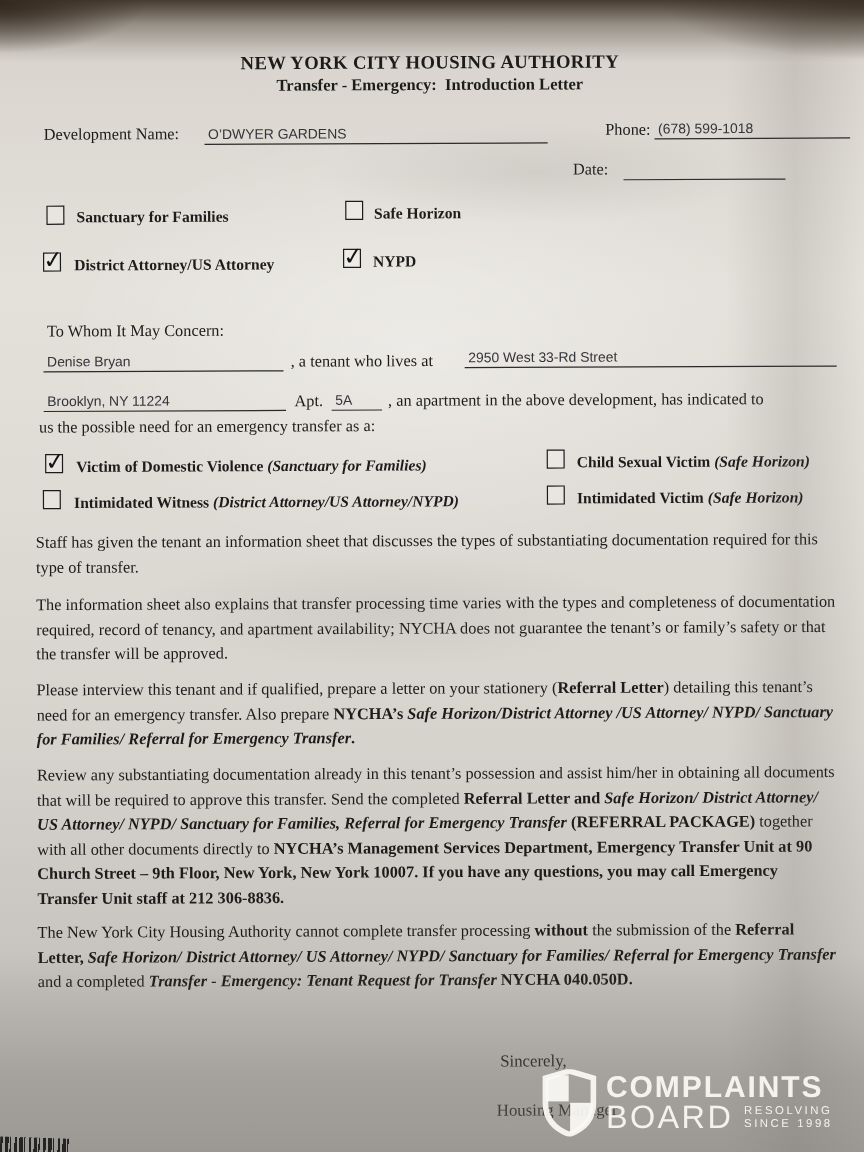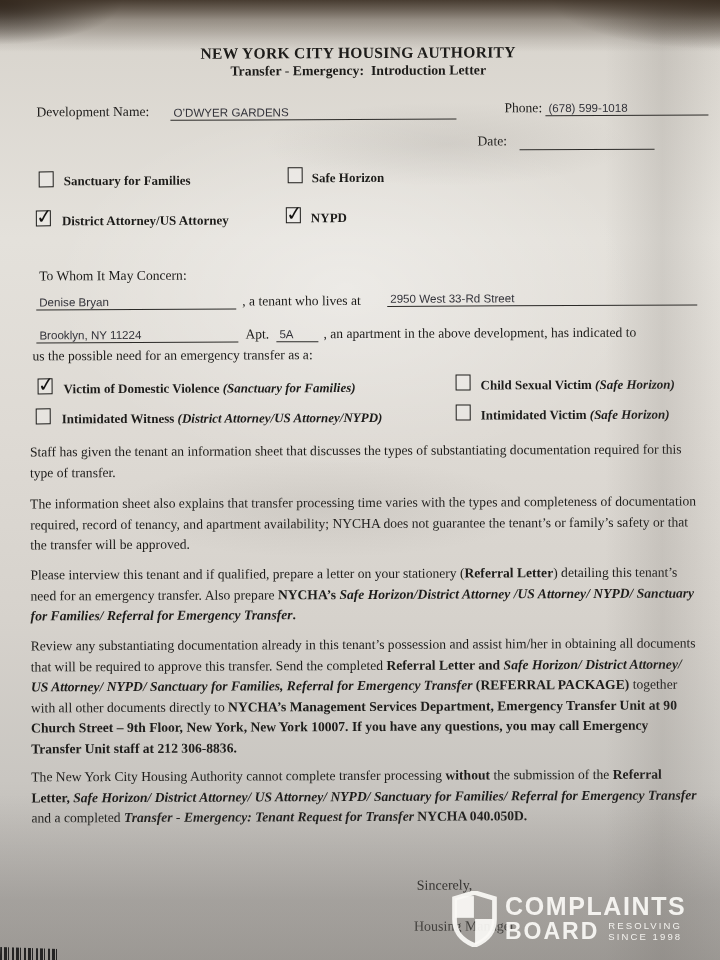--- a/index.html
+++ b/index.html
@@ -31,21 +31,21 @@
   .cb.checked::after{content:"✓";position:absolute;top:-7px;left:-1px;font-size:20px;font-weight:bold;color:#141312;transform:rotate(-6deg);font-family:"DejaVu Sans",sans-serif;}
   .cblabel{font-weight:bold;font-size:13px;white-space:nowrap;}
   .cblabel .paren{font-style:italic;}
   .para{left:30px;width:668px;font-size:13.6px;line-height:20.6px;text-align:left;}
   .para .b{font-weight:bold;}
   .para .i{font-style:italic;}
   .watermark{position:absolute;left:451px;top:891px;z-index:5;display:flex;align-items:center;color:rgba(250,249,245,0.93);font-family:"Liberation Sans",sans-serif;}
   .wm-text{margin-left:7px;}
   .wm-line1{font-weight:bold;font-size:25px;letter-spacing:1.6px;line-height:24px;}
   .wm-row2{display:flex;align-items:center;}
-  .wm-board{font-weight:bold;font-size:23px;letter-spacing:2px;line-height:26px;}
+  .wm-board{font-weight:normal;font-size:27px;letter-spacing:2px;line-height:26px;}
   .wm-tags{margin-left:9px;font-size:9.5px;letter-spacing:2.1px;font-weight:normal;line-height:11px;}
   .barcode{position:absolute;left:0;bottom:-3px;width:58px;height:15px;z-index:4;transform:rotate(2deg);opacity:.88;
     background:repeating-linear-gradient(90deg,#141414 0 2px,transparent 2px 4px,#141414 4px 7px,transparent 7px 8px,#141414 8px 9px,transparent 9px 12px);}
 </style>
 </head>
 <body>
 
 <div class="photo">
   <div class="content">
 

